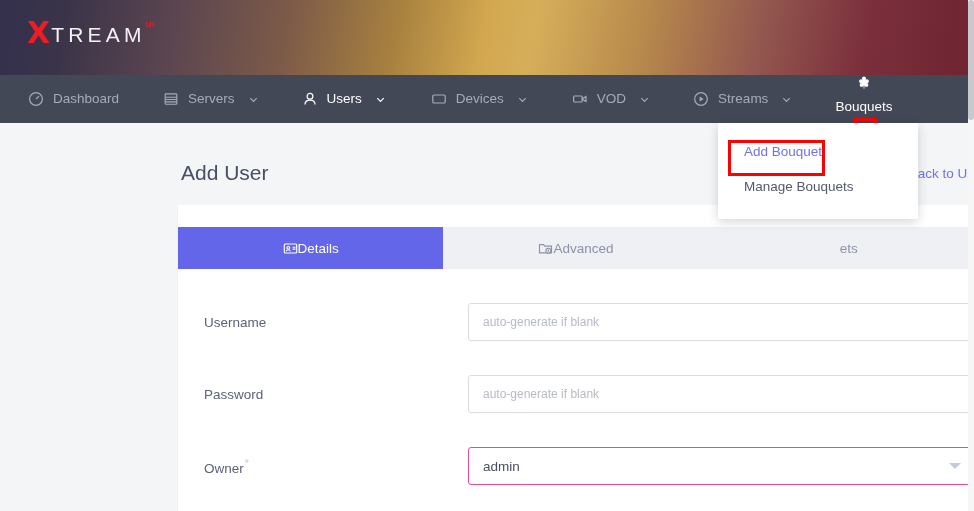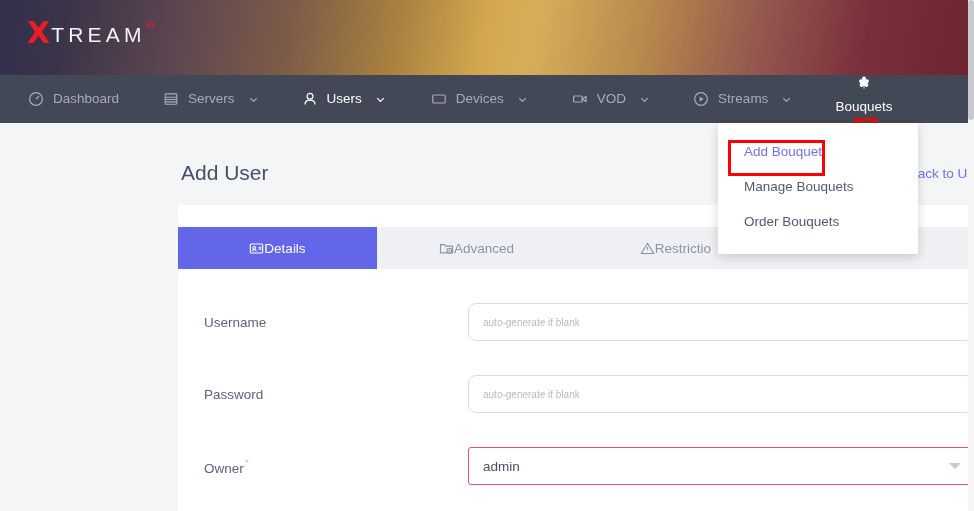--- a/index.html
+++ b/index.html
@@ -235,24 +235,24 @@
     font-size: 13.5px;
     color: #5c6379;
   }
   .form-label .req { color: #c7ccd8; margin-left: 1px; font-size: 11px; vertical-align: super; }
   .form-control { flex: 1; padding-right: 0px; }
 
   .inp {
     width: 506px;
     height: 38px;
     border: 1px solid #d9dce3;
-    border-radius: 8px;
+    border-radius: 3px;
     background: #fff;
     padding: 0 14px;
-    font-size: 10px;
+    font-size: 12px;
     color: #4a4f63;
     font-family: "Liberation Sans", sans-serif;
     outline: none;
   }
   .inp::placeholder { color: #b6bac6; }
 
   .sel-wrap { position: relative; width: 506px; }
   .sel {
     width: 506px;
     height: 38px;
@@ -472,29 +472,20 @@
           <span class="tab-ico">
             <svg width="15" height="15" viewBox="0 0 16 16" fill="none" stroke="currentColor" stroke-width="1.2">
               <path d="M1.6 12.6V3.9h4.3l1.3 1.6h7.2v7.1z"></path>
               <circle cx="11" cy="10.3" r="2.6" fill="#eef0f4"></circle>
               <path d="M11 9.3v2.2M11 8.5v.2" stroke-width="1.3"></path>
             </svg>
           </span>
           <span>Advanced</span>
         </div>
 
-        <div class="tab">
-          <span class="tab-ico">
-            <svg width="15" height="15" viewBox="0 0 16 16" fill="none" stroke="currentColor" stroke-width="1.2">
-              <path d="M8 2.4 L14.6 13.3 H1.4 z"></path>
-              <path d="M8 6.3v3.1M8 11v.2" stroke-width="1.3"></path>
-            </svg>
-          </span>
-          <span>Restrictio</span>
-        </div>
 
         <div class="tab">
           <span class="tab-ico" style="visibility:hidden;">
             <svg width="15" height="15" viewBox="0 0 16 16" fill="currentColor">
                 <circle cx="8" cy="8" r="4"></circle>
               </svg>
           </span>
           <span>ets</span>
         </div>
 
@@ -528,20 +519,19 @@
           </div>
         </div>
 
       </div>
     </div>
   </div>
 
   <div class="dropdown">
     <div class="dd-item highlight">Add Bouquet</div>
     <div class="dd-item">Manage Bouquets</div>
-    <div class="dd-item">Order Bouquets</div>
   </div>
   <div class="dd-hl-box"></div>
 
   <div class="scroll-strip"></div>
   <div class="scroll-thumb"></div>
 
 </div>
 
 </body></html>

